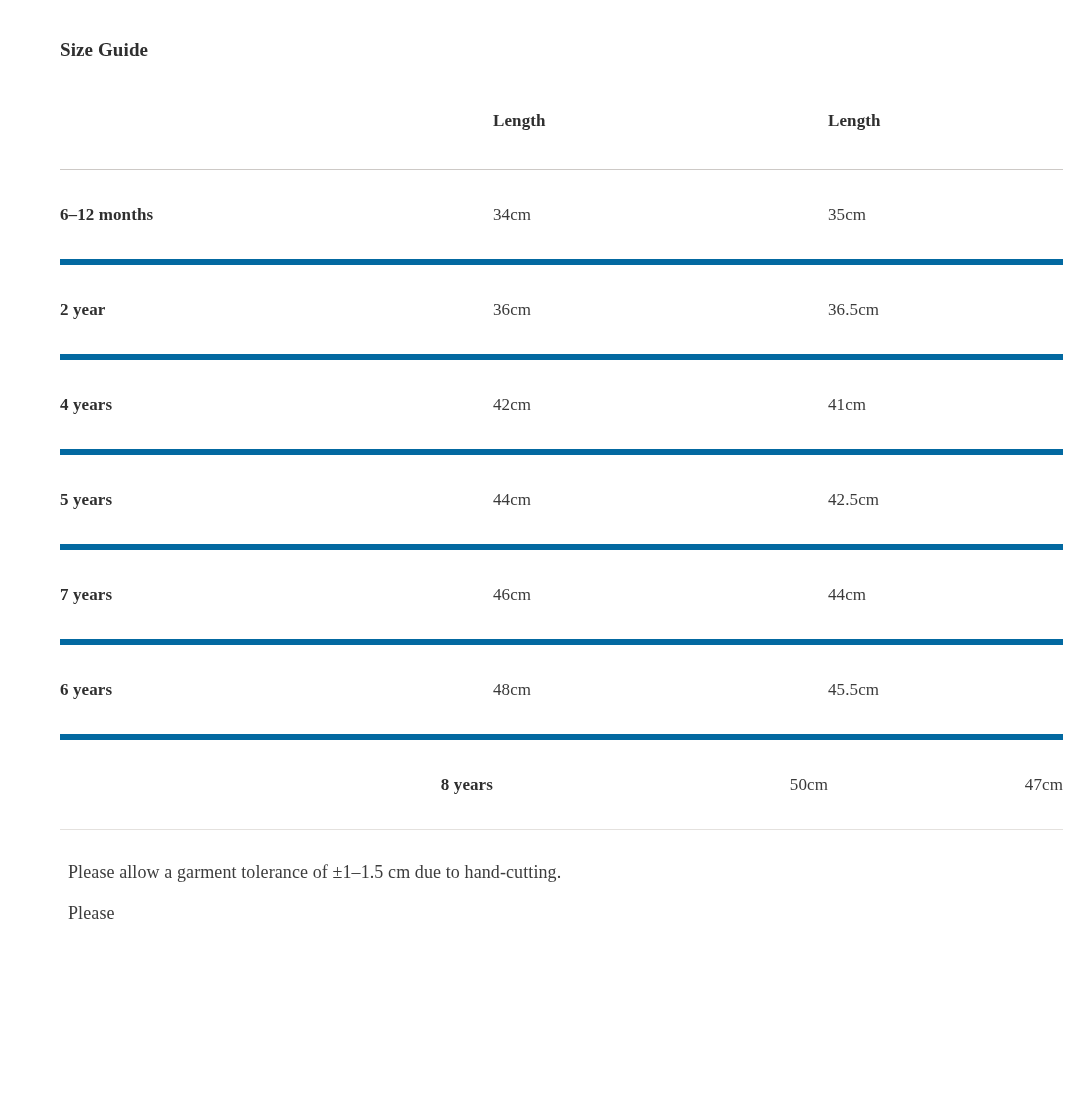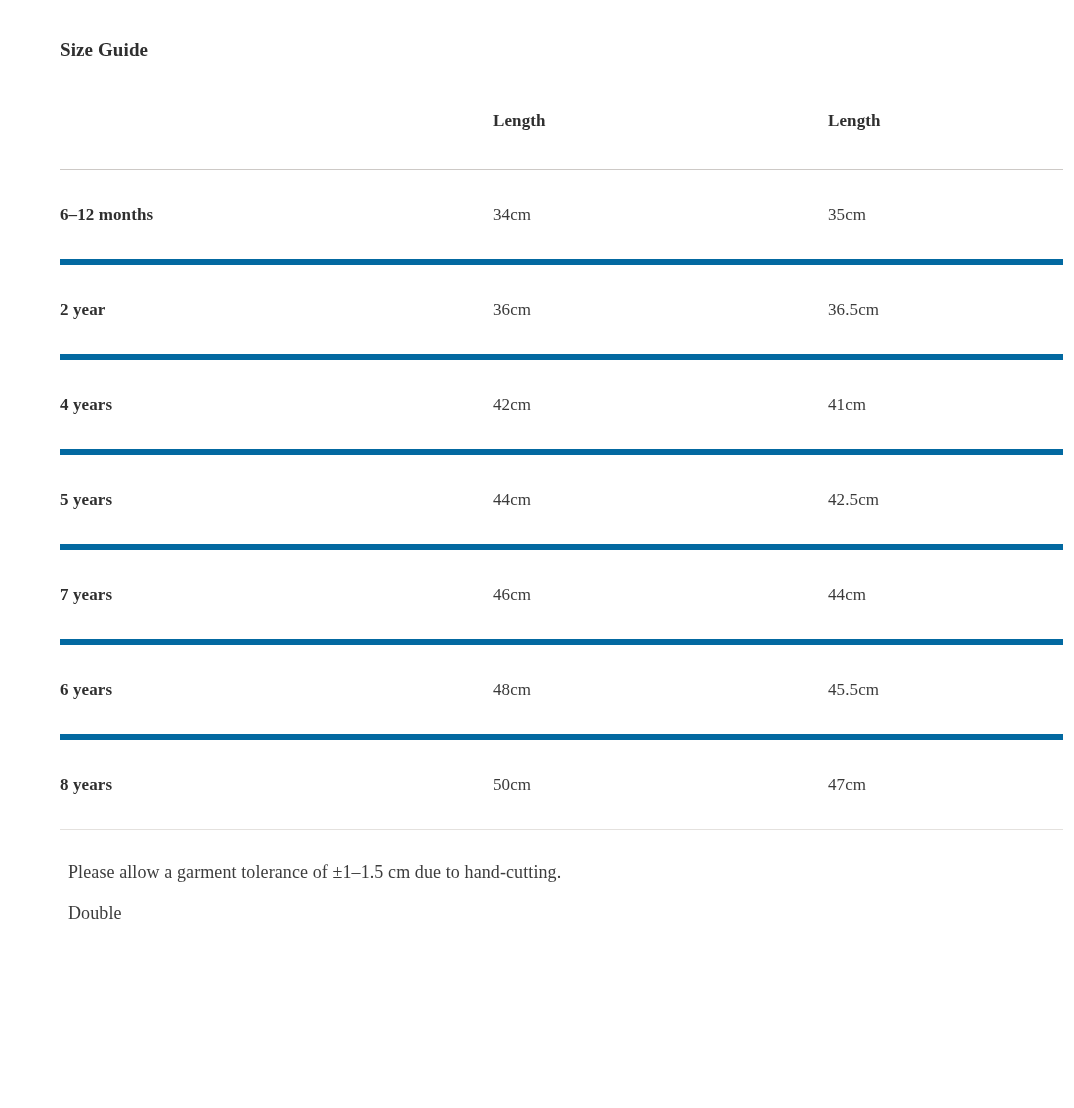--- a/index.html
+++ b/index.html
@@ -68,20 +68,21 @@
     white-space: nowrap;
   }
 
   .size-table tbody td.cell-size {
     font-weight: bold;
     color: #2f2f2f;
   }
 
   .size-table tbody tr:last-child td {
     border-bottom: 1px solid #e4e1de;
+    text-align: right;
   }
 
   .notes {
     margin-top: 26px;
   }
 
   .note-line {
     font-size: 18px;
     color: #3c3c3c;
     letter-spacing: 0.1px;
@@ -144,16 +145,16 @@
       <tr>
         <td class="cell-size">8 years</td>
         <td>50cm</td>
         <td>47cm</td>
       </tr>
     </tbody>
   </table>
 
   <div class="notes">
     <p class="note-line">Please allow a garment tolerance of ±1–1.5 cm due to hand-cutting.</p>
-    <p class="note-line">Double</p>
+    <p class="note-line">Please</p>
   </div>
 
 </div>
 
 </body></html>

